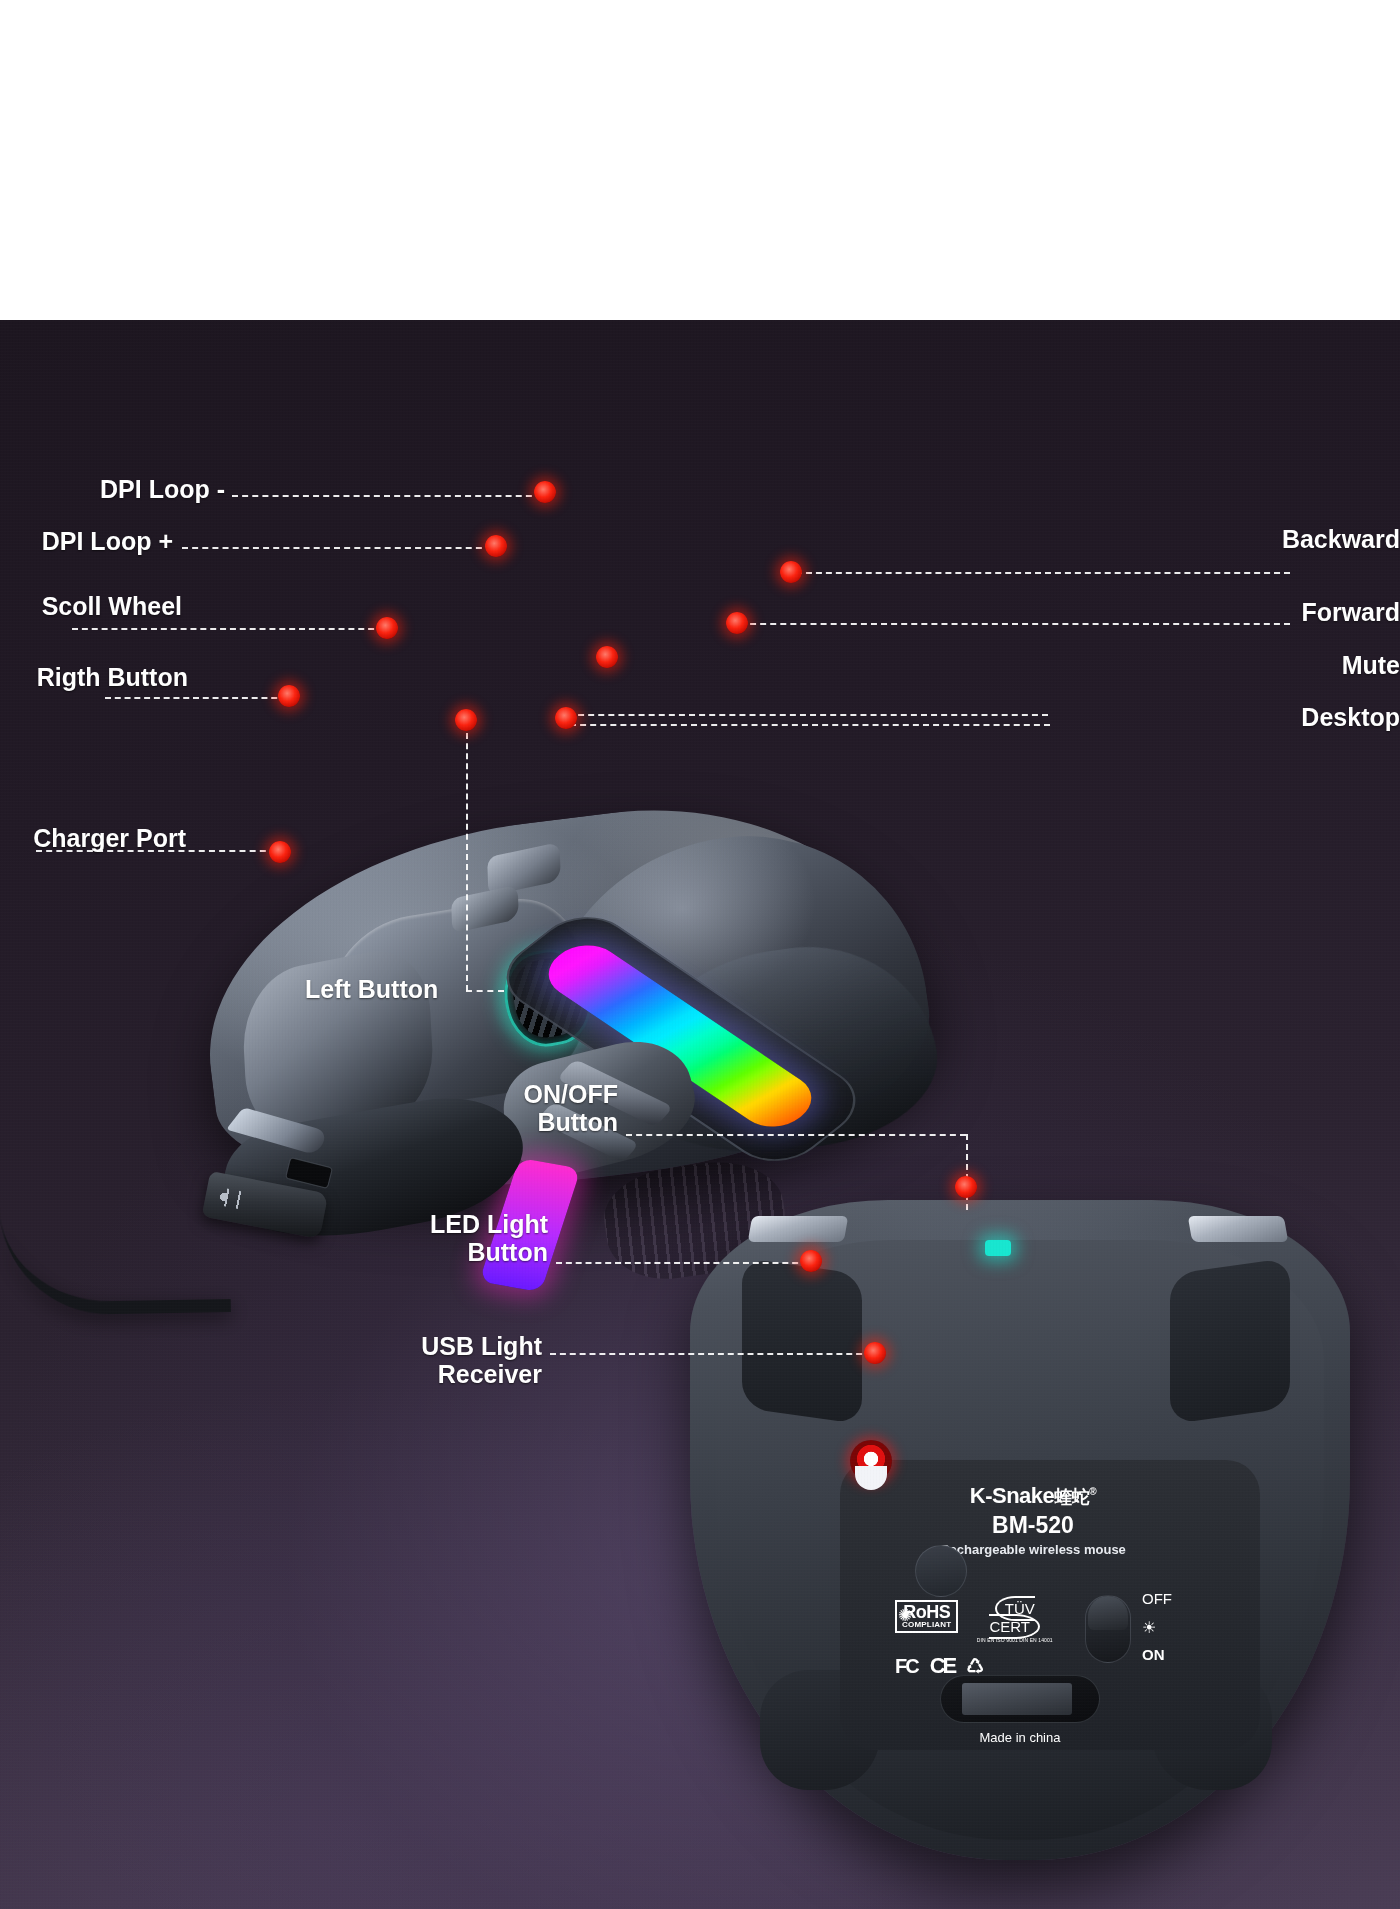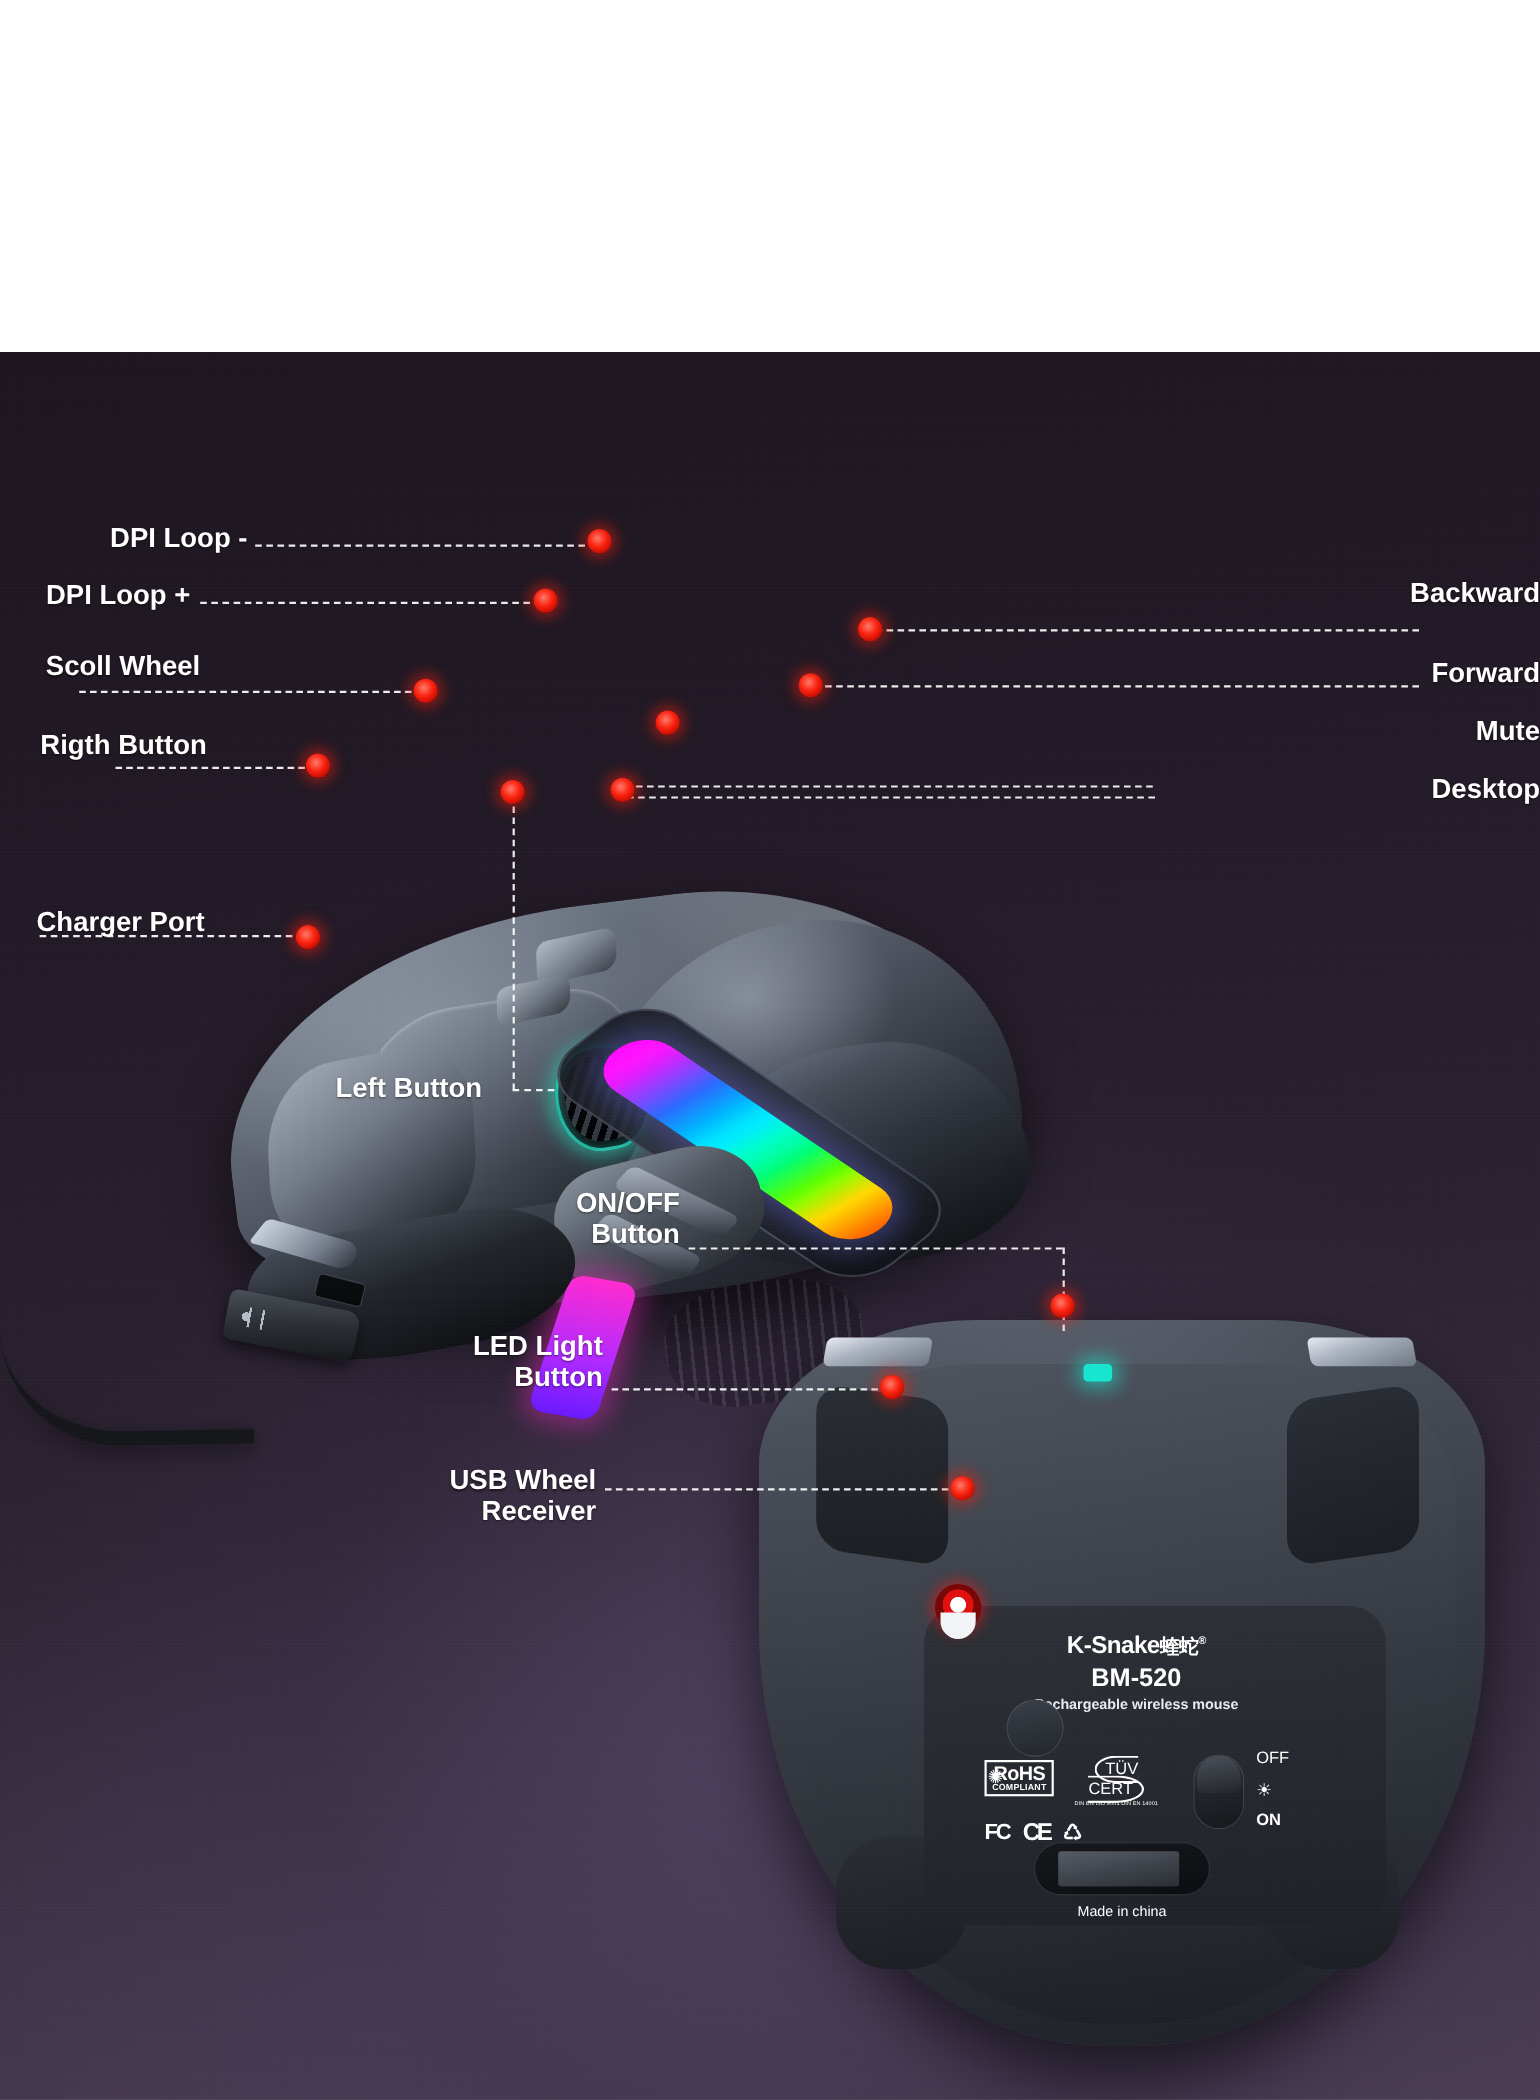--- a/index.html
+++ b/index.html
@@ -473,21 +473,21 @@
 
     <div class="lbl r" style="left:1100px; top:205px; width:300px;">Backward</div>
     <div class="lbl r" style="left:1100px; top:278px; width:300px;">Forward</div>
     <div class="lbl r" style="left:1100px; top:331px; width:300px;">Mute</div>
     <div class="lbl r" style="left:1100px; top:383px; width:300px;">Desktop</div>
 
     <div class="lbl r" style="left:380px; top:760px; width:238px;">ON/OFF
 Button</div>
     <div class="lbl r" style="left:330px; top:890px; width:218px;">LED Light
 Button</div>
-    <div class="lbl r" style="left:320px; top:1012px; width:222px;">USB Wheel
+    <div class="lbl r" style="left:320px; top:1012px; width:222px;">USB Light
 Receiver</div>
 
     <div class="dash" style="left:232px; top:175px; width:310px;"></div>
     <div class="dash" style="left:182px; top:227px; width:310px;"></div>
     <div class="dash" style="left:72px;  top:308px; width:312px;"></div>
     <div class="dash" style="left:105px; top:377px; width:182px;"></div>
     <div class="dash" style="left:36px;  top:530px; width:240px;"></div>
     <div class="dash" style="left:466px; top:670px; width:38px;"></div>
     <div class="dashv" style="left:466px; top:403px; height:268px;"></div>
 

